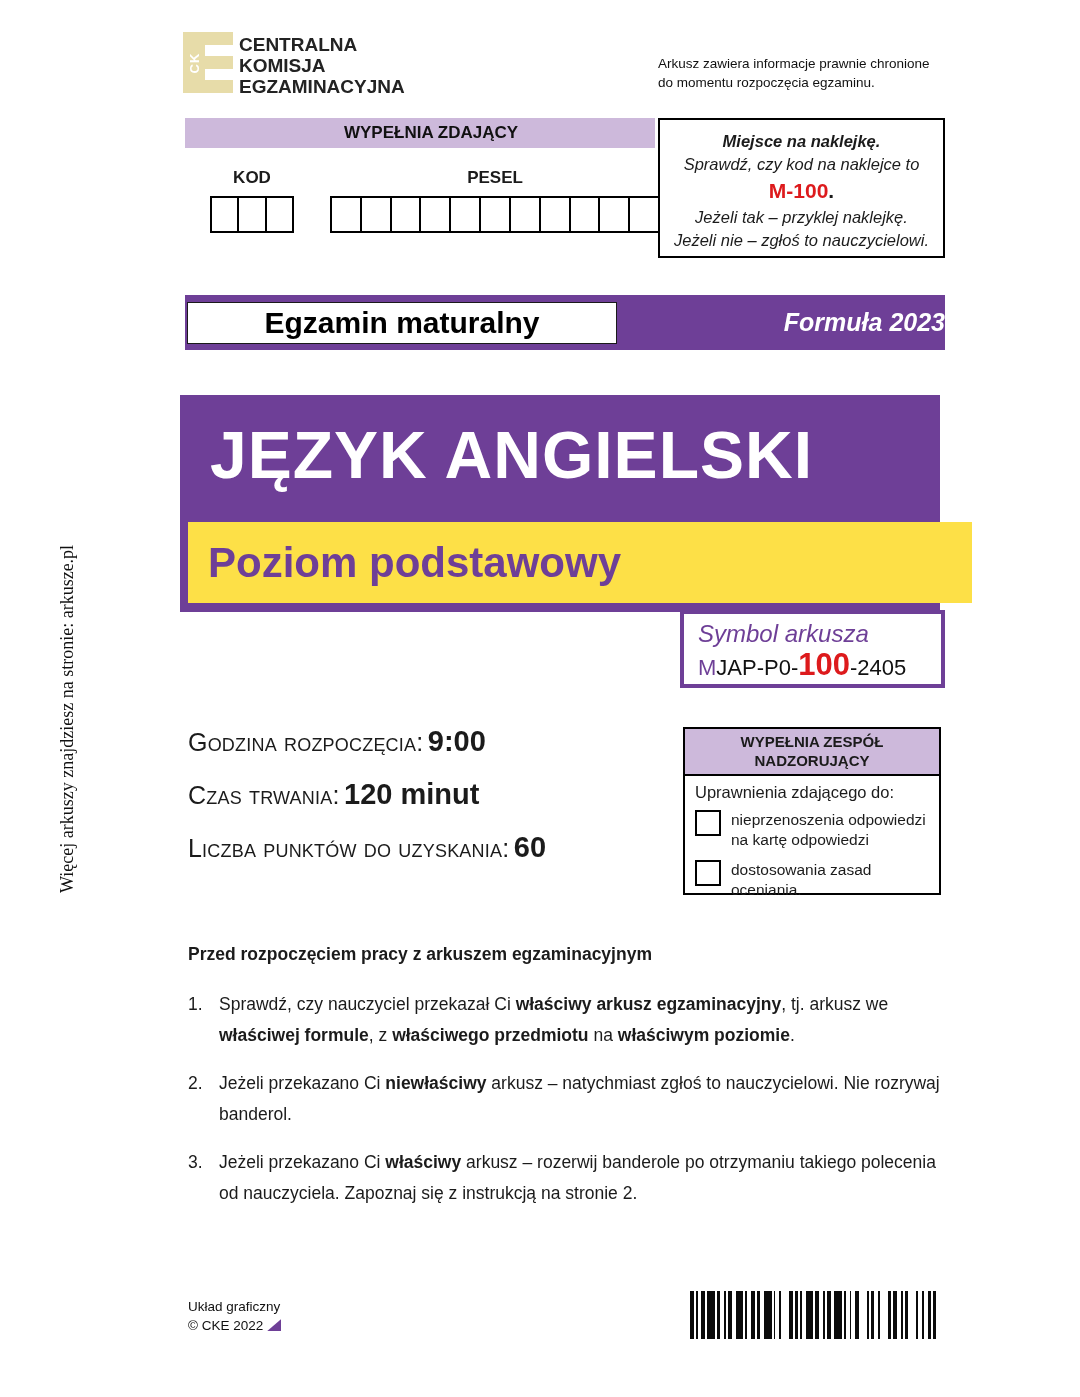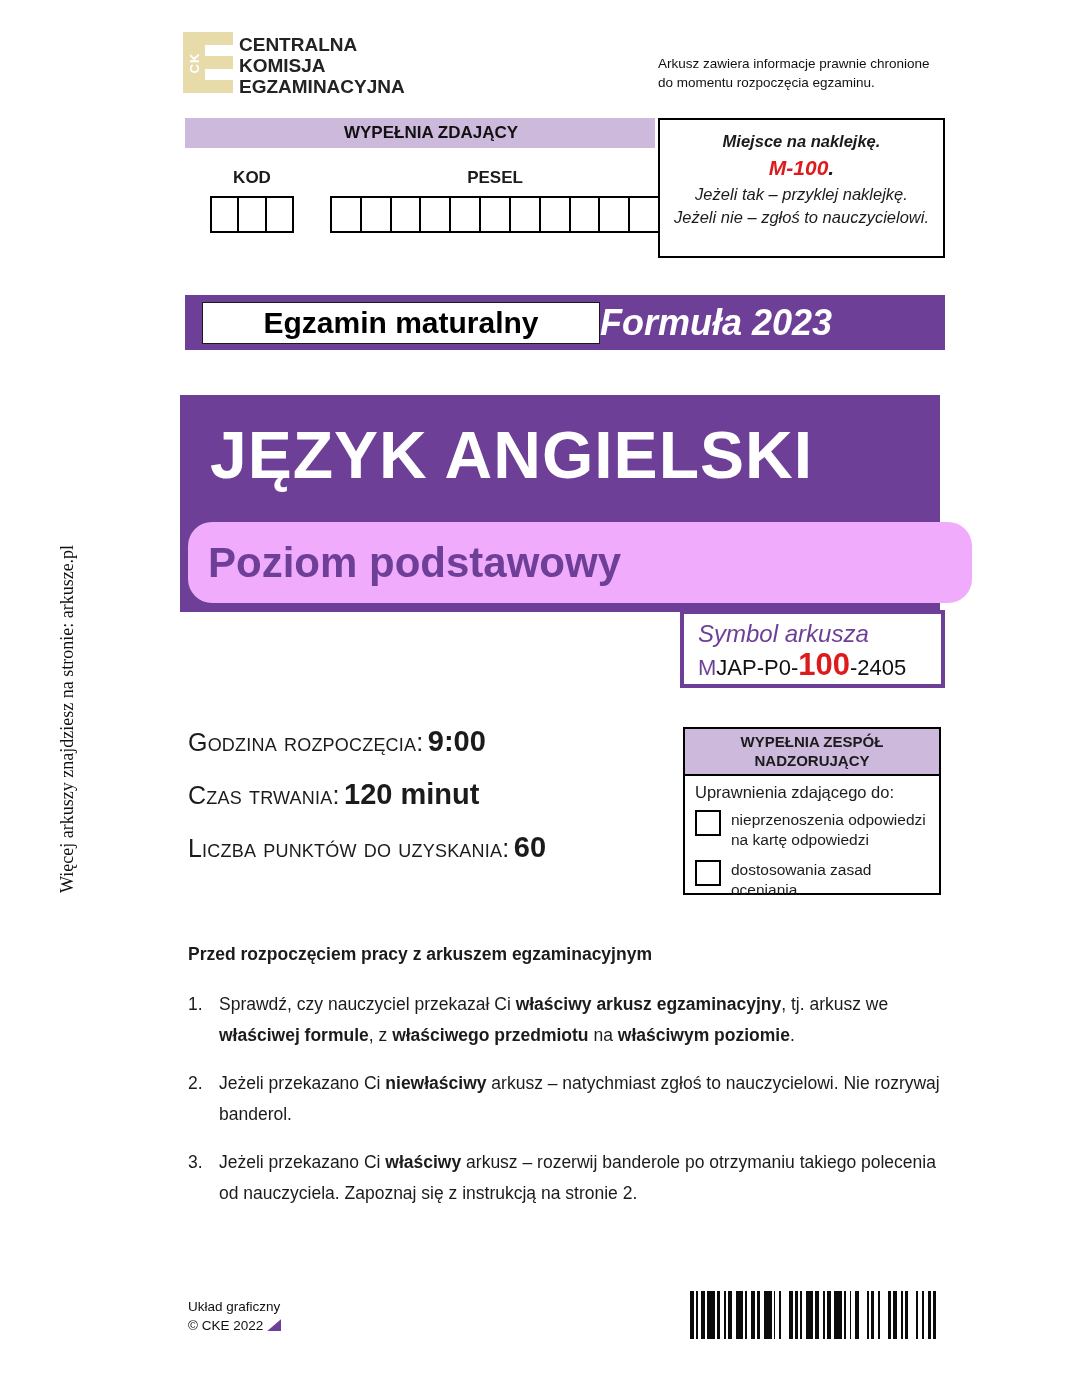--- a/index.html
+++ b/index.html
@@ -37,34 +37,34 @@
   .cell-label{text-align:center;font-weight:bold;font-size:17px;margin-bottom:8px;}
   .cells{display:flex;}
   .cell{height:37px;border:2px solid #000;margin-left:-2px;background:#fff;flex:1;}
   .cells .cell:first-child{margin-left:0;}
 
   
   .sticker{position:absolute;left:658px;top:118px;width:287px;height:140px;border:2px solid #000;
     background:#fff;text-align:center;padding-top:10px;font-size:16.5px;line-height:23px;}
   .sticker .t{font-weight:bold;font-style:italic;}
   .sticker .i{font-style:italic;}
-  .sticker .code-line{line-height:30px;font-size:21px;font-weight:bold;font-style:italic;}
+  .sticker .code-line{line-height:30px;font-size:21px;font-weight:bold;}
   .sticker .code{color:var(--red);}
 
   
   .exam-banner{position:absolute;left:185px;top:295px;width:760px;height:55px;background:var(--purple);
     display:flex;align-items:center;}
-  .exam-left{margin-left:17px;background:#fff;border:1px solid #1a1a1a;width:398px;height:42px;
+  .exam-left{margin-left:2px;background:#fff;border:1px solid #1a1a1a;width:430px;height:42px;
     font-weight:bold;font-size:30px;color:#000;text-align:center;line-height:40px;}
-  .exam-right{flex:1;text-align:left;color:#fff;font-weight:bold;font-style:italic;font-size:36px;}
+  .exam-right{flex:1;text-align:right;color:#fff;font-weight:bold;font-style:italic;font-size:25px;}
 
   
   .subject-banner{position:absolute;left:180px;top:395px;width:760px;height:217px;background:var(--purple);}
   .subject-title{position:absolute;left:30px;top:22px;color:#fff;font-weight:bold;font-size:66px;letter-spacing:1px;}
-  .level-box{position:absolute;left:8px;top:127px;width:784px;height:81px;background:#f0abfc;display:flex;align-items:center;border-radius:24px;}
+  .level-box{position:absolute;left:8px;top:127px;width:784px;height:81px;background:#fde047;display:flex;align-items:center;}
   .level-box span{margin-left:20px;color:var(--purple);font-weight:bold;font-size:42px;}
 
   
   .symbol-box{position:absolute;left:680px;top:610px;width:265px;height:78px;border:4px solid var(--purple);
     background:#fff;padding:6px 0 12px 14px;}
   .symbol-label{color:var(--purple);font-style:italic;font-size:24px;line-height:28px;}
   .symbol-code{font-size:22px;line-height:34px;color:#111;}
   .symbol-code .pre{color:var(--purple);}
   .symbol-code .hl{color:var(--red);font-weight:bold;font-size:31px;}
 
@@ -147,20 +147,21 @@
           <div class="cell"></div>
           <div class="cell"></div>
           <div class="cell"></div>
           <div class="cell"></div>
         </div>
     </div>
   </section>
 
   <aside class="sticker">
     <div class="t">Miejsce na naklejkę.</div>
+    <div class="i">Sprawdź, czy kod na naklejce to</div>
     <div class="code-line"><span class="code">M-100</span><span>.</span></div>
     <div class="i">Jeżeli tak – przyklej naklejkę.</div>
     <div class="i">Jeżeli nie – zgłoś to nauczycielowi.</div>
   </aside>
 
   <div class="exam-banner">
     <div class="exam-left">Egzamin maturalny</div>
     <div class="exam-right">Formuła 2023</div>
   </div>
 

